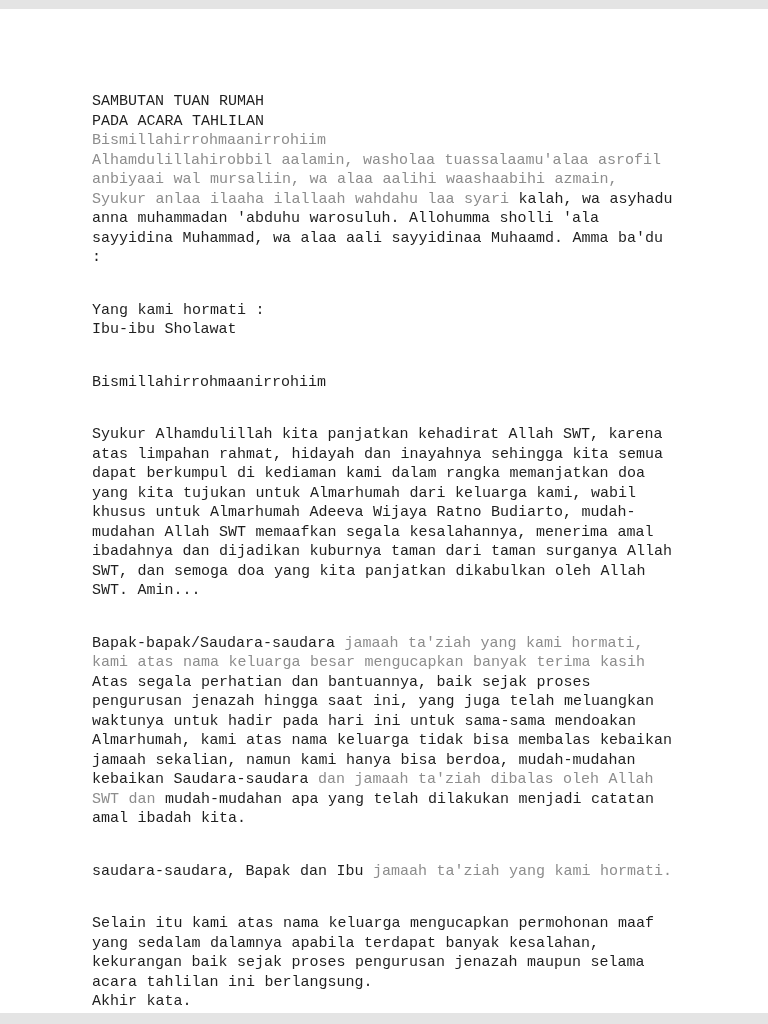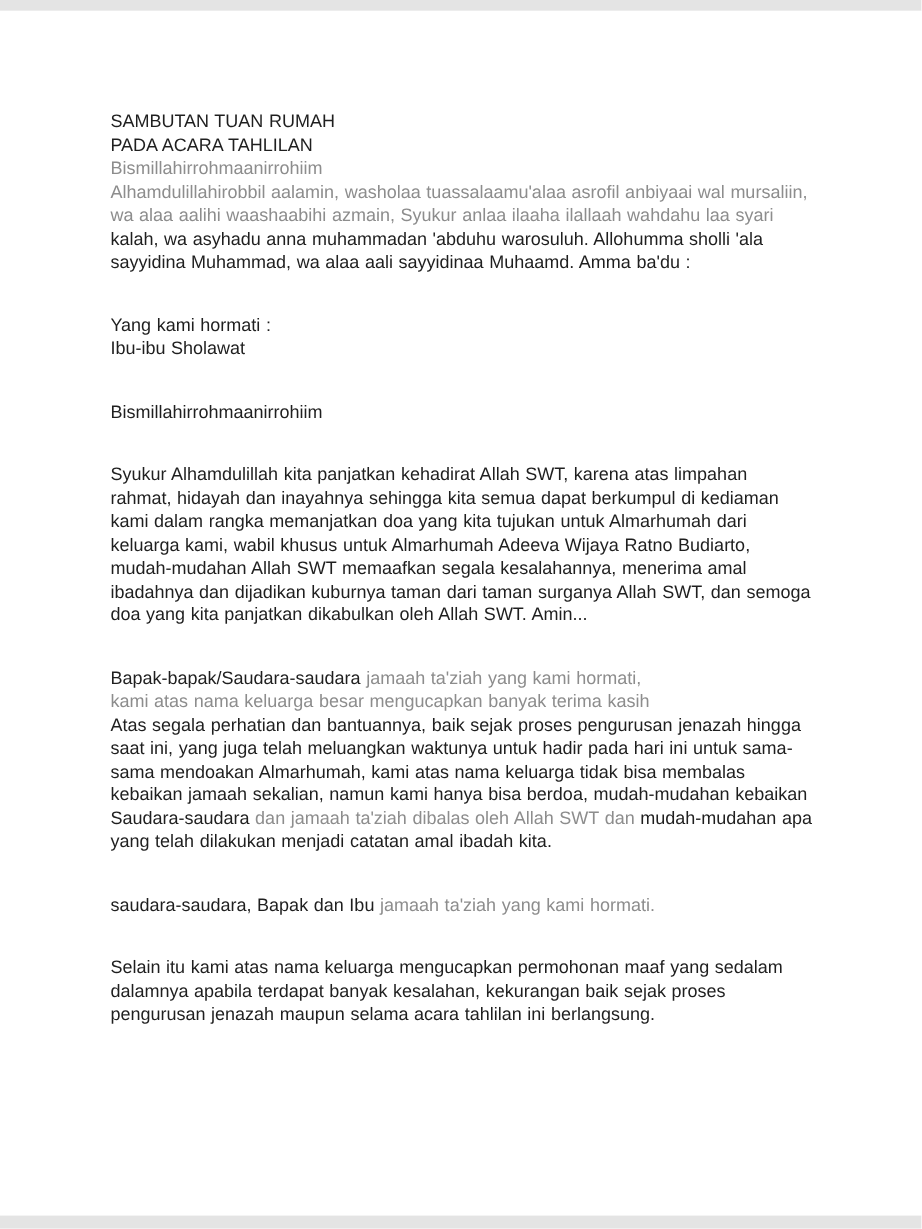--- a/index.html
+++ b/index.html
@@ -27,20 +27,21 @@
     top: 9px;
     left: 0;
     width: 768px;
     height: 1004px;
     background: #ffffff;
     box-sizing: border-box;
     padding: 83px 90px 0 92px;
   }
   .doc-body {
     width: 586px;
+    font-family: Liberation Mono, monospace;
   }
   p.doc-line {
     margin: 0;
     font-size: 15px;
     line-height: 19.5px;
     color: #1f1f1f;
     text-align: left;
     word-spacing: 0.5px;
   }
   p.doc-line.gap {
@@ -62,16 +63,17 @@
       <p class="doc-line"><span class="seg muted">Alhamdulillahirobbil aalamin, washolaa tuassalaamu'alaa asrofil anbiyaai wal mursaliin, wa alaa aalihi waashaabihi azmain, Syukur anlaa ilaaha ilallaah wahdahu laa syari </span><span class="seg">kalah, wa asyhadu anna muhammadan 'abduhu warosuluh. Allohumma sholli 'ala sayyidina Muhammad, wa alaa aali sayyidinaa Muhaamd. Amma ba'du :</span></p>
       <p class="doc-line gap"><span class="seg">Yang kami hormati :</span></p>
       <p class="doc-line"><span class="seg">Ibu-ibu Sholawat</span></p>
       <p class="doc-line gap"><span class="seg">Bismillahirrohmaanirrohiim</span></p>
       <p class="doc-line gap"><span class="seg">Syukur Alhamdulillah kita panjatkan kehadirat Allah SWT, karena atas limpahan rahmat, hidayah dan inayahnya sehingga kita semua dapat berkumpul di kediaman kami dalam rangka memanjatkan doa yang kita tujukan untuk Almarhumah dari keluarga kami, wabil khusus untuk Almarhumah Adeeva Wijaya Ratno Budiarto, mudah-mudahan Allah SWT memaafkan segala kesalahannya, menerima amal ibadahnya dan dijadikan kuburnya taman dari taman surganya Allah SWT, dan semoga doa yang kita panjatkan dikabulkan oleh Allah SWT. Amin...</span></p>
       <p class="doc-line gap"><span class="seg">Bapak-bapak/Saudara-saudara </span><span class="seg muted">jamaah ta'ziah yang kami hormati,</span></p>
       <p class="doc-line"><span class="seg muted">kami atas nama keluarga besar mengucapkan banyak terima kasih</span></p>
       <p class="doc-line"><span class="seg">Atas segala perhatian dan bantuannya, baik sejak proses pengurusan jenazah hingga saat ini, yang juga telah meluangkan waktunya untuk hadir pada hari ini untuk sama-sama mendoakan Almarhumah,  kami atas nama keluarga tidak bisa membalas kebaikan jamaah sekalian, namun kami hanya bisa berdoa, mudah-mudahan kebaikan Saudara-saudara </span><span class="seg muted">dan jamaah ta'ziah dibalas oleh Allah SWT dan </span><span class="seg">mudah-mudahan apa yang telah dilakukan menjadi catatan amal ibadah kita.</span></p>
       <p class="doc-line gap"><span class="seg">saudara-saudara, Bapak dan Ibu </span><span class="seg muted">jamaah ta'ziah yang kami hormati.</span></p>
       <p class="doc-line gap"><span class="seg">Selain itu kami atas nama keluarga mengucapkan permohonan maaf yang sedalam dalamnya apabila terdapat banyak kesalahan, kekurangan baik sejak proses pengurusan jenazah maupun selama acara tahlilan ini berlangsung.</span></p>
+      <p class="doc-line"><span class="seg">Akhir kata.</span></p>
     </div>
 </div>
 
 <div class="band band-bottom"></div>
 
 </body></html>

